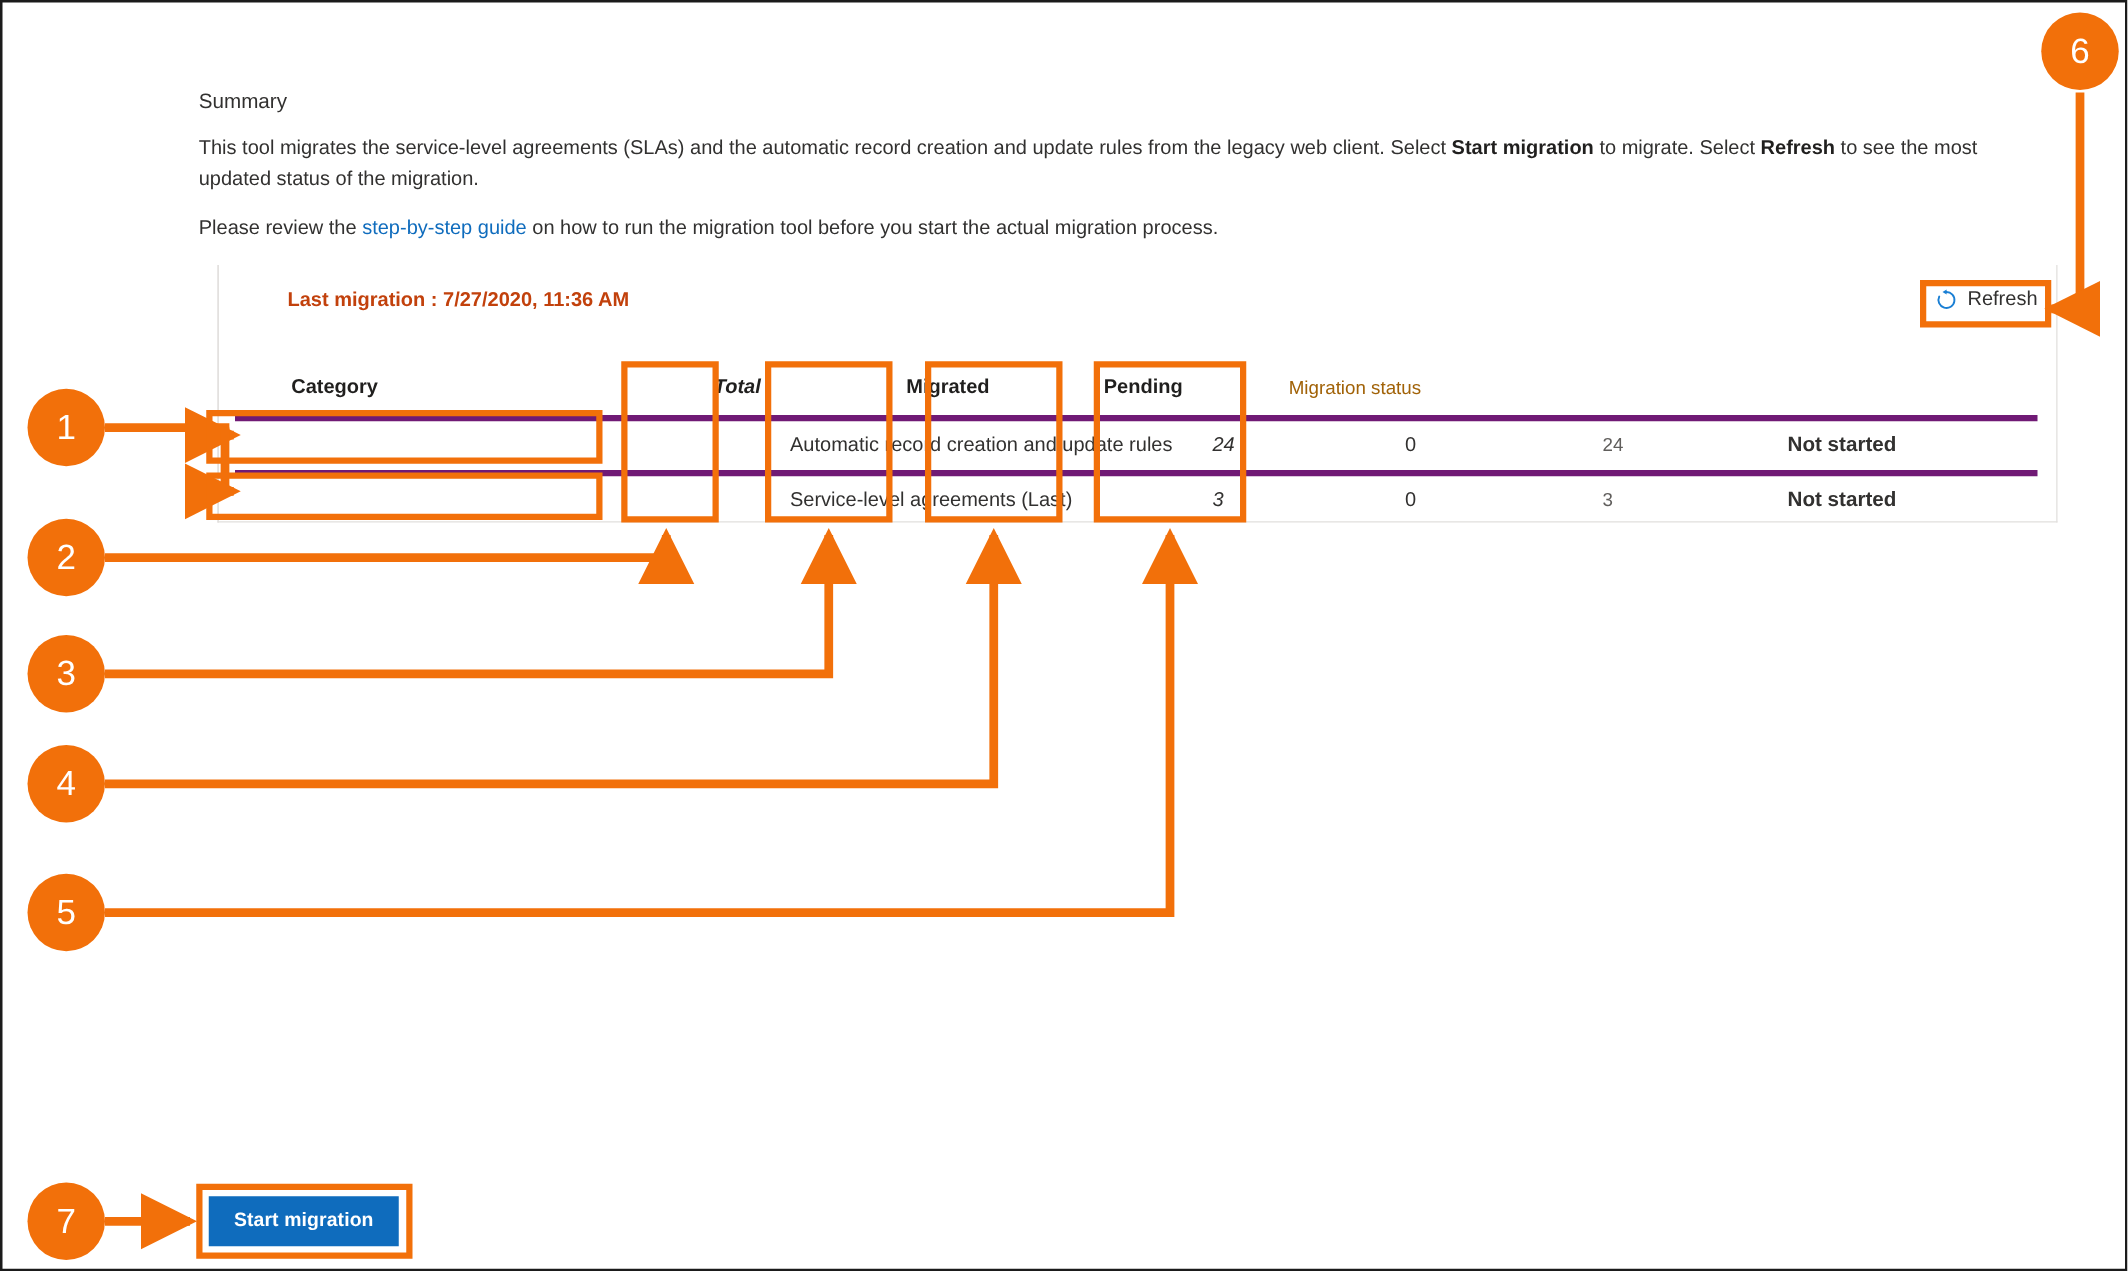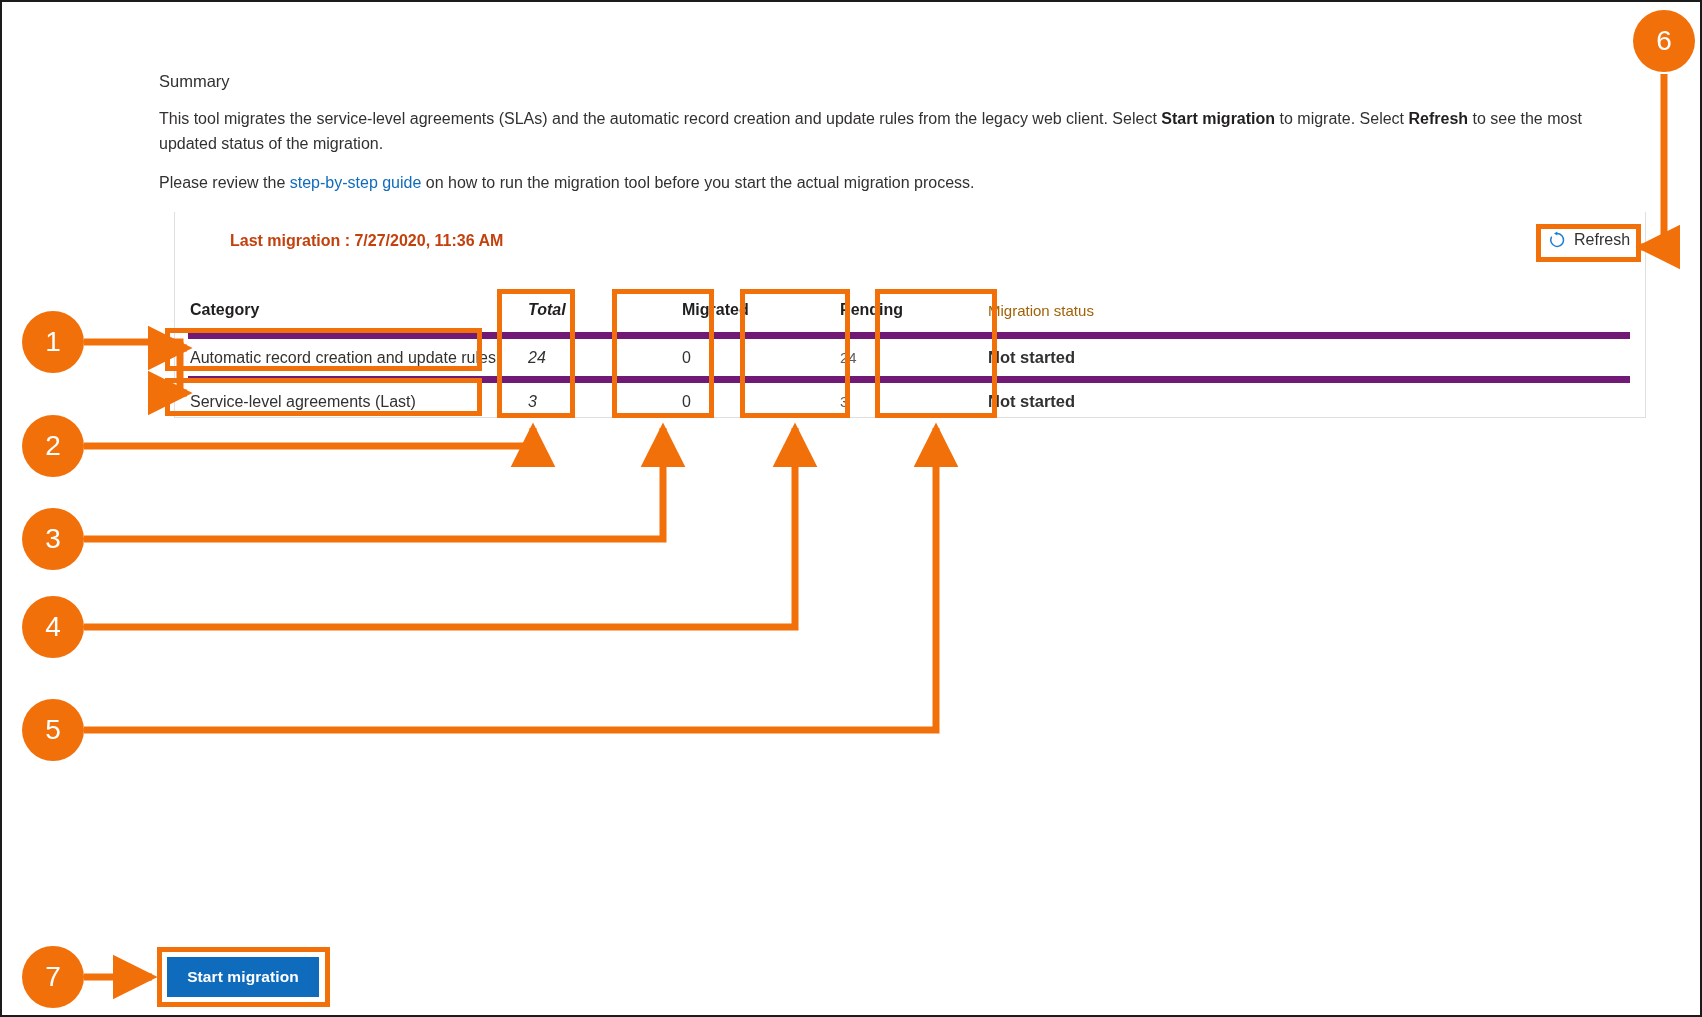--- a/index.html
+++ b/index.html
@@ -112,24 +112,26 @@
     top: 286px;
     width: 1442px;
   }
   .tbl-row {
     display: flex;
     align-items: center;
     box-sizing: border-box;
   }
   .tbl-head {
     height: 44px;
+    margin-left: 43px;
   }
   .tbl-body-row {
     height: 44px;
-    border-top: 7px solid #701a75;
+    border-top: 5px solid #701a75;
+    justify-content: flex-end;
   }
   .c-cat   { width: 318px; flex: 0 0 318px; padding-left: 2px; }
   .c-total { width: 128px; flex: 0 0 128px; padding-left: 20px; font-style: italic; }
   .c-mig   { width: 130px; flex: 0 0 130px; padding-left: 26px; }
   .c-pend  { width: 132px; flex: 0 0 132px; padding-left: 28px; }
   .c-stat  { width: 200px; flex: 0 0 200px; padding-left: 16px; }
 
   .th {
     font-size: 16px;
     font-weight: bold;

